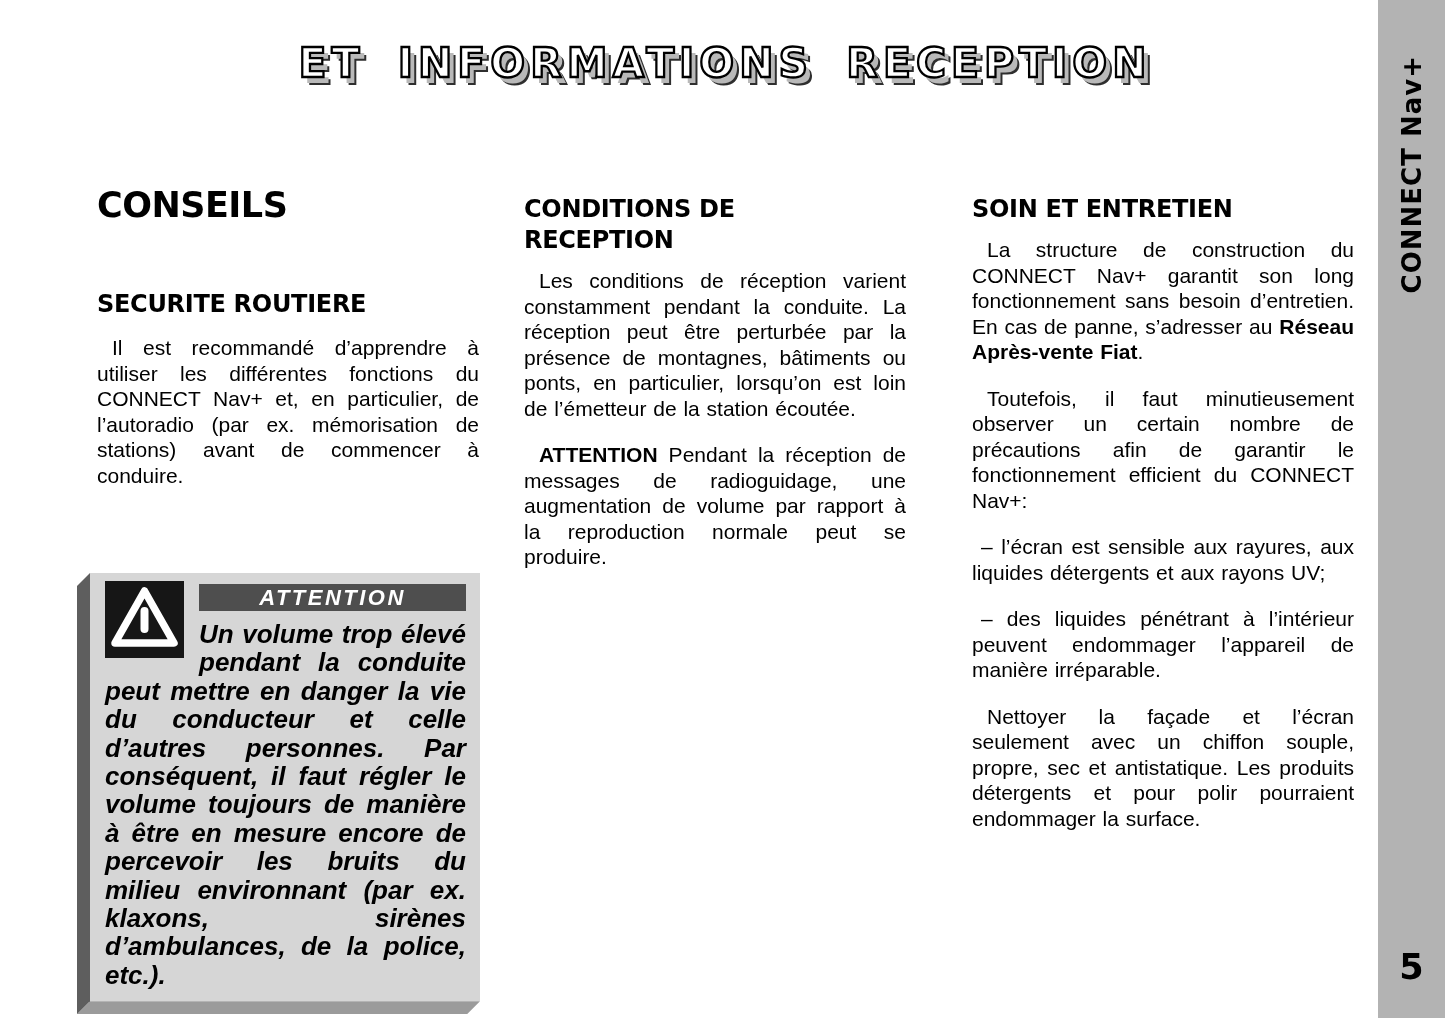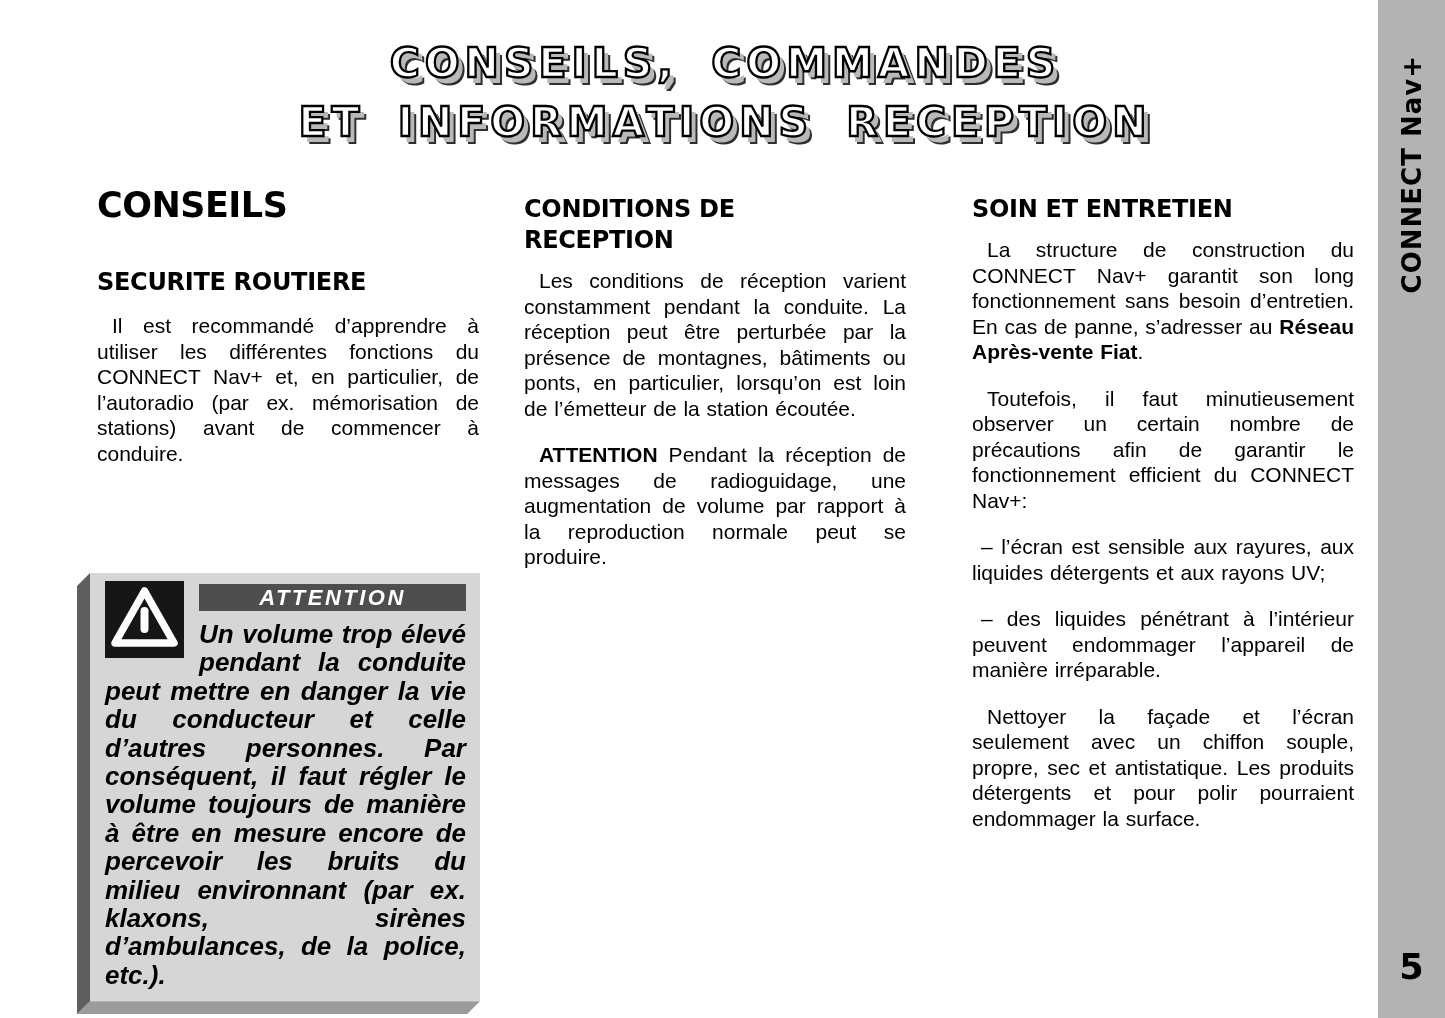--- a/index.html
+++ b/index.html
@@ -38,21 +38,21 @@
     font-family:"DejaVu Sans", sans-serif;
     font-weight:900; font-size:35px; line-height:38px;
     letter-spacing:-0.5px; text-align:left;
   }
   .h2 {
     font-family:"DejaVu Sans", sans-serif;
     font-weight:900; font-size:24px; line-height:31px;
     letter-spacing:-0.3px; text-align:left;
     white-space:pre-line;
   }
-  .col-left .h2 { margin-top:43px; }
+  .col-left .h2 { margin-top:65px; }
 
   .body-p {
     font-size:21px; line-height:25.5px;
     text-indent:15px; margin-top:11px;
     word-spacing:1px;
   }
   .col-left .body-p { margin-top:15px; }
   .col-mid .body-p:first-of-type,
   .col-right .body-p:first-of-type { margin-top:12px; }
   .dash-p { text-indent:9px; }
@@ -114,21 +114,20 @@
     font-family:"DejaVu Sans", sans-serif;
     font-weight:900; font-size:35px;
   }
 </style>
 </head>
 <body>
 
 <div class="page">
 
   <div class="title-wrap">
-    <div class="title-line">CONSEILS, COMMANDES</div>
     <div class="title-line">ET INFORMATIONS RECEPTION</div>
   </div>
 
   <div class="col col-left">
     <div class="h1">CONSEILS</div>
     <div class="h2">SECURITE ROUTIERE</div>
     <p class="body-p">Il est recommandé d’apprendre à utiliser les différentes fonctions du CONNECT Nav+ et, en particulier, de l’autoradio (par ex. mémorisation de stations) avant de commencer à conduire.</p>
   </div>
 
   <div class="attention-box">

